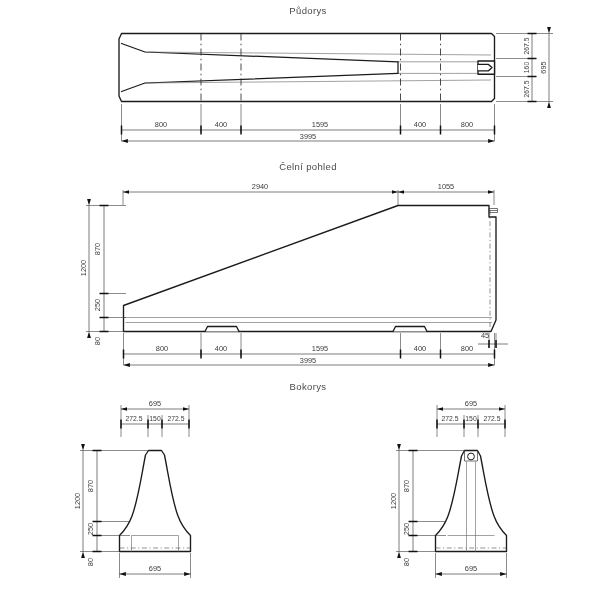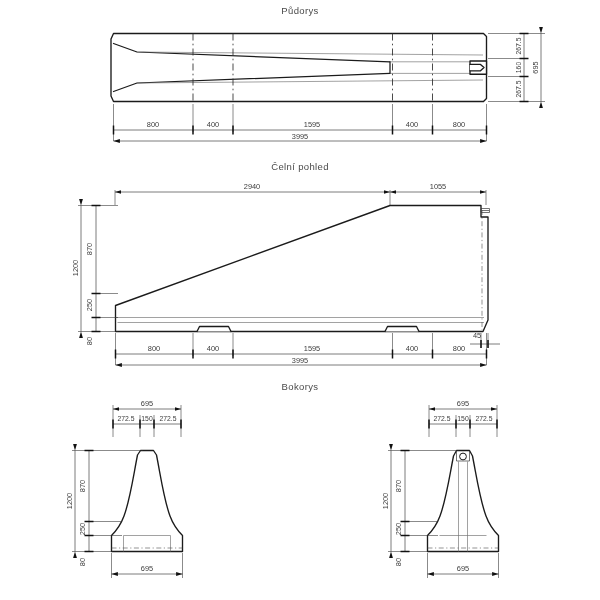--- a/index.html
+++ b/index.html
@@ -14,20 +14,21 @@
     font-family: "Liberation Sans", sans-serif;
     color: #3b3b3b;
     overflow: hidden;
     position: relative;
   }
   #drawing-root {
     position: absolute;
     left: 0; top: 0;
     width: 497px;
     height: 600px;
+    padding-left: 8px;
   }
   svg.sheet {
     display: block;
     width: 600px;
     height: 600px;
     background: #ffffff;
   }
   .view-title {
     font-family: "Liberation Sans", sans-serif;
     font-size: 9.5px;

